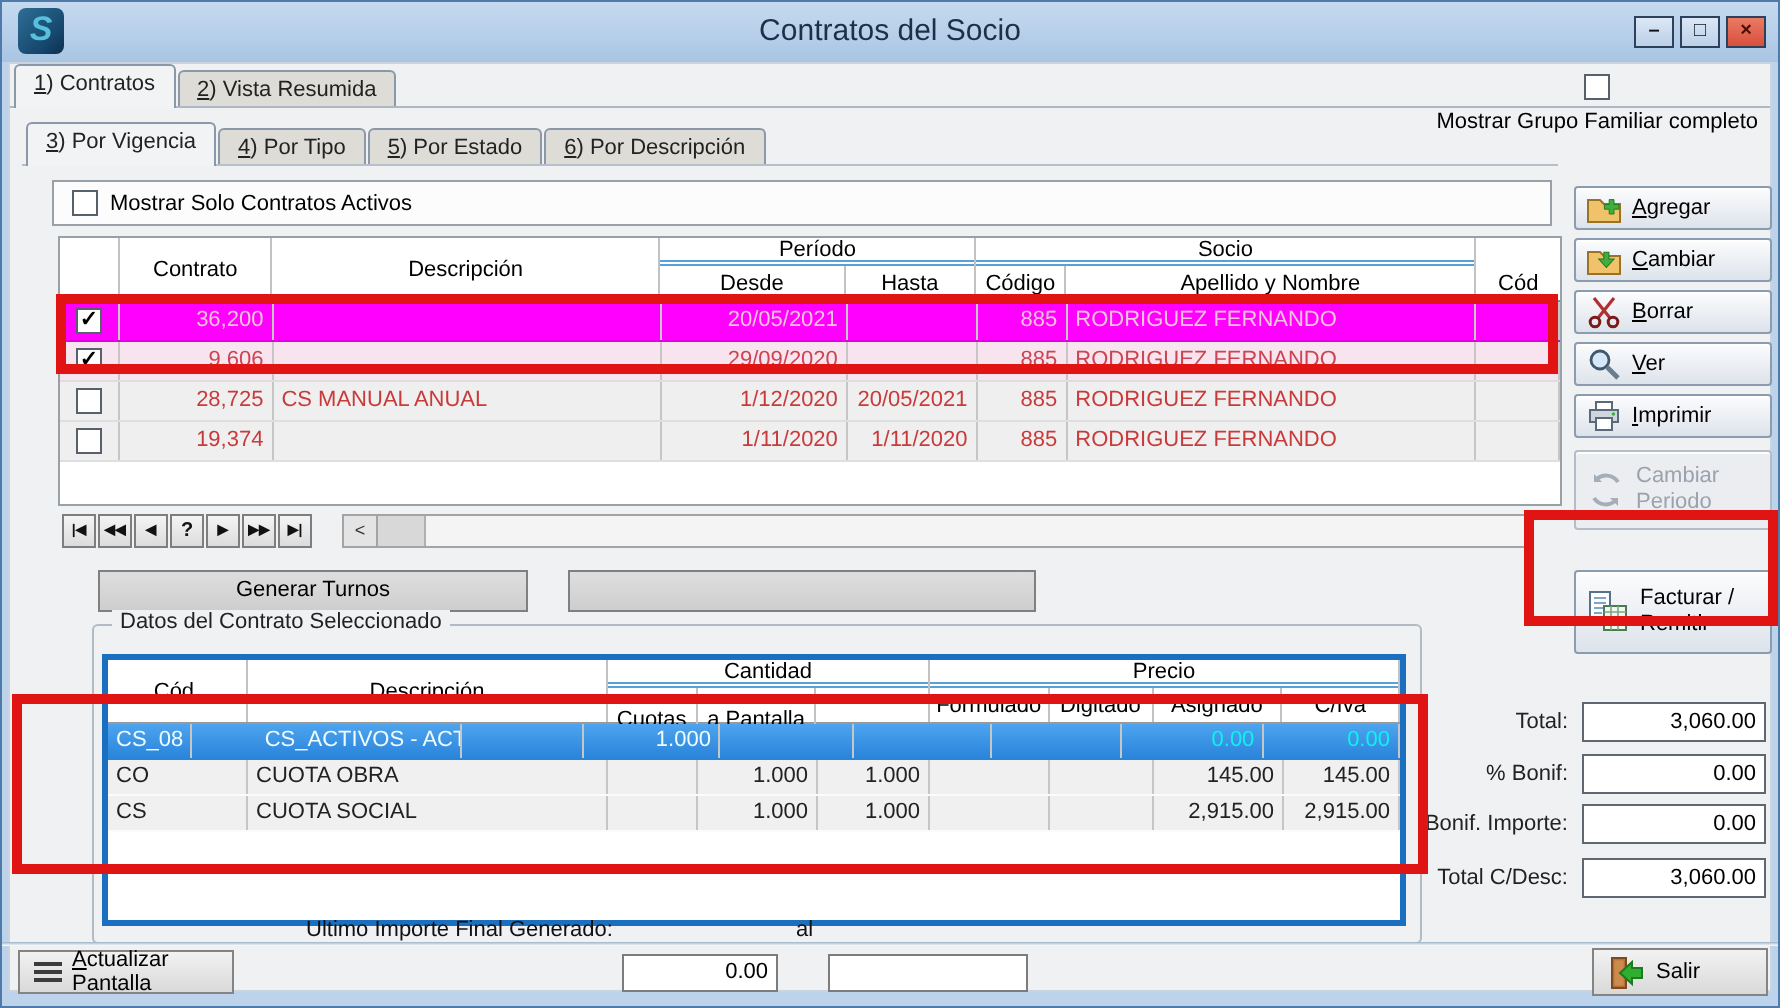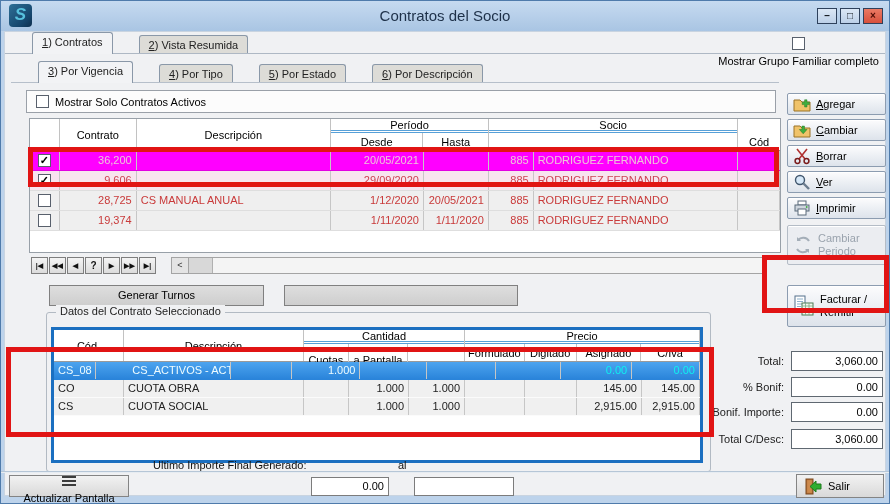--- a/index.html
+++ b/index.html
@@ -19,21 +19,21 @@
   .win-btn.close{background:linear-gradient(#ea7a64,#d8503c);color:#4d0d05;}
 
   
   .page{position:absolute;left:3px;top:30px;right:3px;bottom:7px;background:#f0f1f3;border:1px solid #c9d4e0;}
 
   
   .tabrow{position:absolute;display:flex;align-items:flex-end;}
   #main-tabs{left:6px;top:31px;height:22px;}
   #sub-tabs{left:12px;top:60px;height:22px;}
   .tab{padding:3px 9px 3px 9px;border:1px solid #8a98a8;border-bottom:none;background:#dddcd7;
-    border-radius:3px 3px 0 0;margin-right:1px;height:19px;white-space:nowrap;color:#222;margin-left:25px;}
+    border-radius:3px 3px 0 0;margin-right:1px;height:19px;white-space:nowrap;color:#222;}
   .tab.sel{background:#f2f3f5;height:22px;font-size:11px;position:relative;z-index:2;}
   .tabline1{position:absolute;left:4px;right:4px;top:52px;height:1px;background:#aeb8c4;}
   .tabline2{position:absolute;left:10px;right:110px;top:81px;height:1px;background:#b6bfca;}
 
   .chk{width:13px;height:13px;background:#fff;border:1px solid #58606c;display:inline-block;flex:none;
     font-size:11px;line-height:11px;text-align:center;font-weight:bold;}
   .chk-gf{position:absolute;right:10px;top:36px;display:flex;gap:5px;align-items:center;flex-direction:column;}
 
   .activos-bar{position:absolute;left:25px;top:89px;width:750px;height:23px;background:#fcfcfc;
     border:1px solid #9aa0a8;display:flex;align-items:center;gap:6px;padding-left:9px;}
@@ -96,21 +96,21 @@
 
   
   .tlabel{position:absolute;width:150px;left:633px;text-align:right;color:#222;}
   .tinput{position:absolute;left:790px;width:92px;height:20px;background:#fff;border:1px solid #5f6871;
     text-align:right;line-height:18px;padding:0 4px;}
 
   
   .footline{position:absolute;left:0;right:0;top:470px;height:2px;background:linear-gradient(#9db3c9,#fff);}
   .fbtn{display:flex;align-items:center;gap:5px;border:1px solid #848484;background:linear-gradient(#f2f2f2,#d9d9d9);
     position:absolute;height:22px;padding:0 7px;}
-  #btn-actualizar{left:8px;top:474px;width:120px;flex-direction:column;}
+  #btn-actualizar{left:8px;top:474px;width:108px;}
   #btn-salir{left:795px;top:473px;width:88px;height:24px;}
   .flabel{position:absolute;top:458px;color:#111;}
   .finput{position:absolute;top:476px;height:19px;background:#fff;border:1px solid #7c7c7c;line-height:17px;padding:0 4px;}
   #ultimo-input{left:310px;width:78px;text-align:right;}
   #al-input{left:413px;width:100px;}
   .bars{width:14px;height:11px;display:inline-block;flex:none;
     background:repeating-linear-gradient(#3c3c3c 0 2px,transparent 2px 4px);}
 
   
   .ann{position:absolute;border:5px solid #e11414;pointer-events:none;z-index:50;}
@@ -166,20 +166,24 @@
       <div class="hc" style="width:195px;">Descripción</div>
       <div class="hgrp" style="width:158px;">
         <div class="g-top">Período</div>
         <div class="g-sub">
           <div style="width:93px;">Desde</div>
           <div style="width:65px;">Hasta</div>
         </div>
       </div>
       <div class="hgrp" style="width:250px;">
         <div class="g-top">Socio</div>
+        <div class="g-sub">
+          <div style="width:45px;">Código</div>
+          <div style="width:205px;">Apellido y Nombre</div>
+        </div>
       </div>
       <div class="hc bottom" style="width:42px;border-right:none;">Cód</div>
     </div>
     <div id="contract-rows">
         <div class="crow magenta">
           <div class="cc center" style="width: 30px;">
             <span class="chk" style="color: rgb(0, 0, 0);">✓</span>
           </div>
           <div class="cc r" style="width: 77px;">36,200</div>
           <div class="cc " style="width: 195px;"></div>

